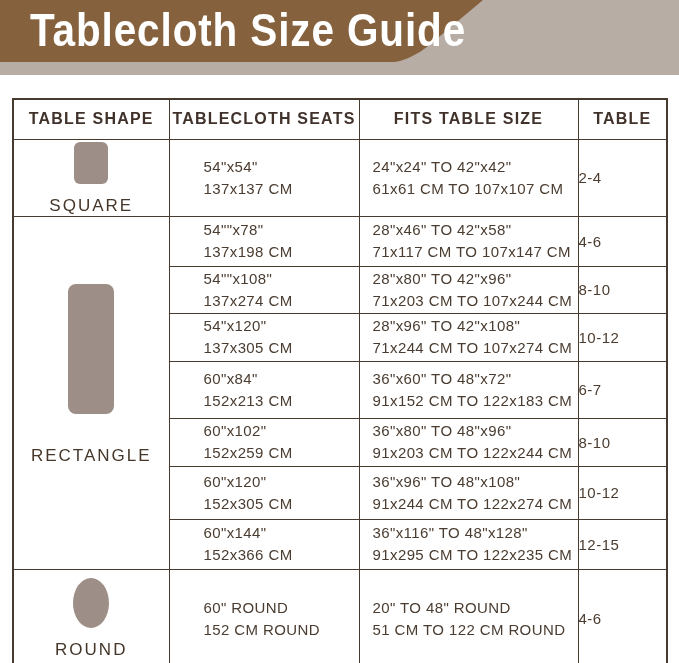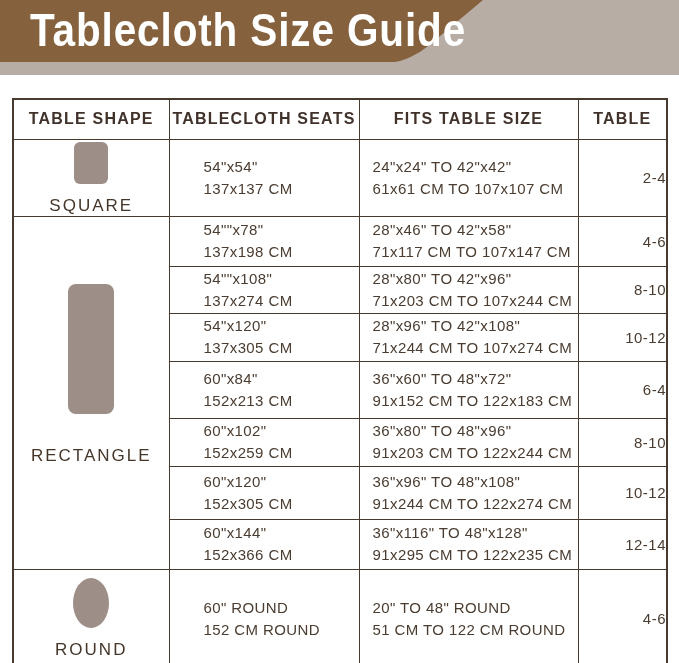--- a/index.html
+++ b/index.html
@@ -41,21 +41,21 @@
   tr.r-square{height:77px}
   tr.r1{height:50px}tr.r2{height:47px}tr.r3{height:48px}tr.r4{height:57px}
   tr.r5{height:48px}tr.r6{height:53px}tr.r7{height:50px}
   tr.r-round{height:100px}
   th.head{
     font-size:16px;font-weight:bold;letter-spacing:1.2px;color:#40312a;
     text-align:center;
   }
   td.size-cell{padding-left:34px;line-height:22px;letter-spacing:.4px;}
   td.fits-cell{padding-left:13px;line-height:22px;letter-spacing:.4px;}
-  td.seats-cell{text-align:right;letter-spacing:.5px;}
+  td.seats-cell{text-align:left;letter-spacing:.5px;}
   
   td.shape-cell{text-align:center;}
   .shape-wrap{display:flex;flex-direction:column;align-items:center;}
   .shape-label{
     font-size:17px;letter-spacing:2px;color:#453629;margin-top:12px;
   }
   .glyph{background:#9d8f88;}
   .glyph.square{width:34px;height:42px;border-radius:6px;margin-top:2px;}
   .glyph.rect{width:46px;height:130px;border-radius:8px;}
   .glyph.round{width:36px;height:50px;border-radius:50%;}
@@ -146,21 +146,21 @@
 
     <tr class="r4">
       <td class="size-cell">
         <div>60"x84"</div>
         <div>152x213 CM</div>
       </td>
       <td class="fits-cell">
         <div>36"x60" TO 48"x72"</div>
         <div>91x152 CM TO 122x183 CM</div>
       </td>
-      <td class="seats-cell">6-4</td>
+      <td class="seats-cell">6-7</td>
     </tr>
 
     <tr class="r5">
       <td class="size-cell">
         <div>60"x102"</div>
         <div>152x259 CM</div>
       </td>
       <td class="fits-cell">
         <div>36"x80" TO 48"x96"</div>
         <div>91x203 CM TO 122x244 CM</div>
@@ -182,21 +182,21 @@
 
     <tr class="r7">
       <td class="size-cell">
         <div>60"x144"</div>
         <div>152x366 CM</div>
       </td>
       <td class="fits-cell">
         <div>36"x116" TO 48"x128"</div>
         <div>91x295 CM TO 122x235 CM</div>
       </td>
-      <td class="seats-cell">12-14</td>
+      <td class="seats-cell">12-15</td>
     </tr>
 
     <tr class="r-round">
       <td class="shape-cell">
         <div class="shape-wrap">
           <div class="glyph round"></div>
           <div class="shape-label">ROUND</div>
         </div>
       </td>
       <td class="size-cell">

